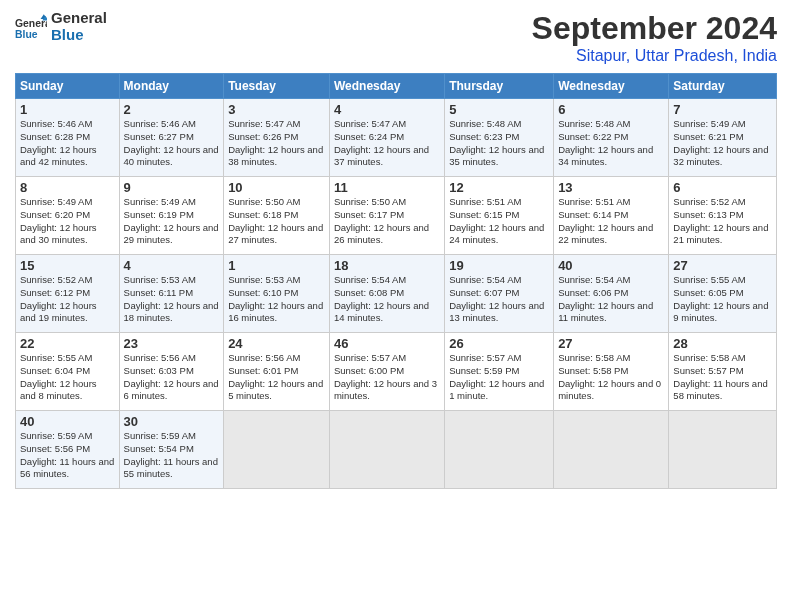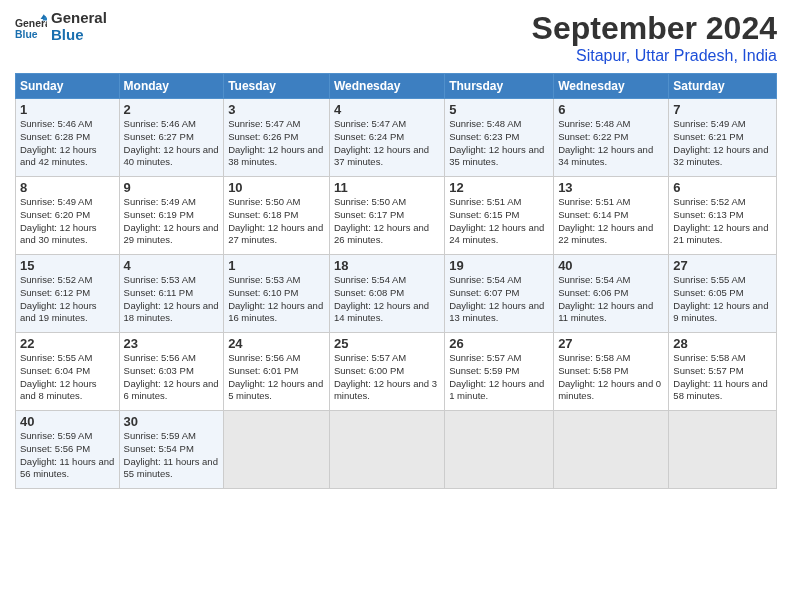--- a/index.html
+++ b/index.html
@@ -212,21 +212,21 @@
         </td>
         <td>
           <span class="day-num">23</span>
           <div class="day-info">Sunrise: 5:56 AM<br>Sunset: 6:03 PM<br>Daylight: 12 hours and 6 minutes.</div>
         </td>
         <td>
           <span class="day-num">24</span>
           <div class="day-info">Sunrise: 5:56 AM<br>Sunset: 6:01 PM<br>Daylight: 12 hours and 5 minutes.</div>
         </td>
         <td>
-          <span class="day-num">25</span>
+          <span class="day-num">46</span>
           <div class="day-info">Sunrise: 5:57 AM<br>Sunset: 6:00 PM<br>Daylight: 12 hours and 3 minutes.</div>
         </td>
         <td>
           <span class="day-num">26</span>
           <div class="day-info">Sunrise: 5:57 AM<br>Sunset: 5:59 PM<br>Daylight: 12 hours and 1 minute.</div>
         </td>
         <td>
           <span class="day-num">27</span>
           <div class="day-info">Sunrise: 5:58 AM<br>Sunset: 5:58 PM<br>Daylight: 12 hours and 0 minutes.</div>
         </td>

